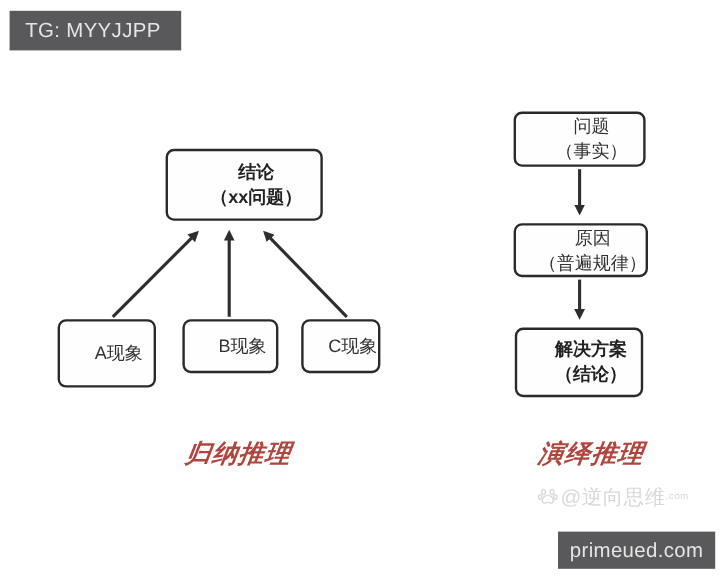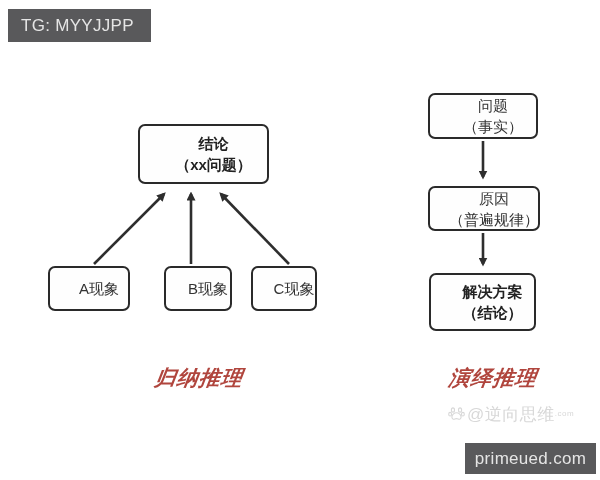--- a/index.html
+++ b/index.html
@@ -20,22 +20,22 @@
   .node{
     position:absolute;box-sizing:border-box;
     border:2px solid #2a2a2a;border-radius:7px;background:#fefefe;
     display:flex;flex-direction:column;align-items:center;justify-content:center;
     color:#333;font-size:15px;line-height:1.4;text-align:center;padding-left:20px;
   }
   .node.bold{font-weight:bold;color:#222;}
   .node .l2{white-space:nowrap;}
   
   .n-conclusion{left:138px;top:124px;width:131px;height:60px;}
-  .n-a{left:48px;top:266px;width:82px;height:45px;}
-  .n-b{left:164px;top:266px;width:68px;height:45px;}
+  .n-a{left:48px;top:266px;width:82px;height:57px;}
+  .n-b{left:152px;top:266px;width:80px;height:45px;}
   .n-c{left:251px;top:266px;width:66px;height:45px;}
   
   .n-s1{left:428px;top:93px;width:110px;height:46px;}
   .n-s2{left:428px;top:186px;width:112px;height:45px;text-align:center;}
   .n-s3{left:429px;top:273px;width:107px;height:58px;}
   
   .caption{
     position:absolute;color:#b0453d;font-size:21px;font-weight:bold;
     font-style:italic;transform:skewX(-8deg);letter-spacing:1px;white-space:nowrap;
   }

